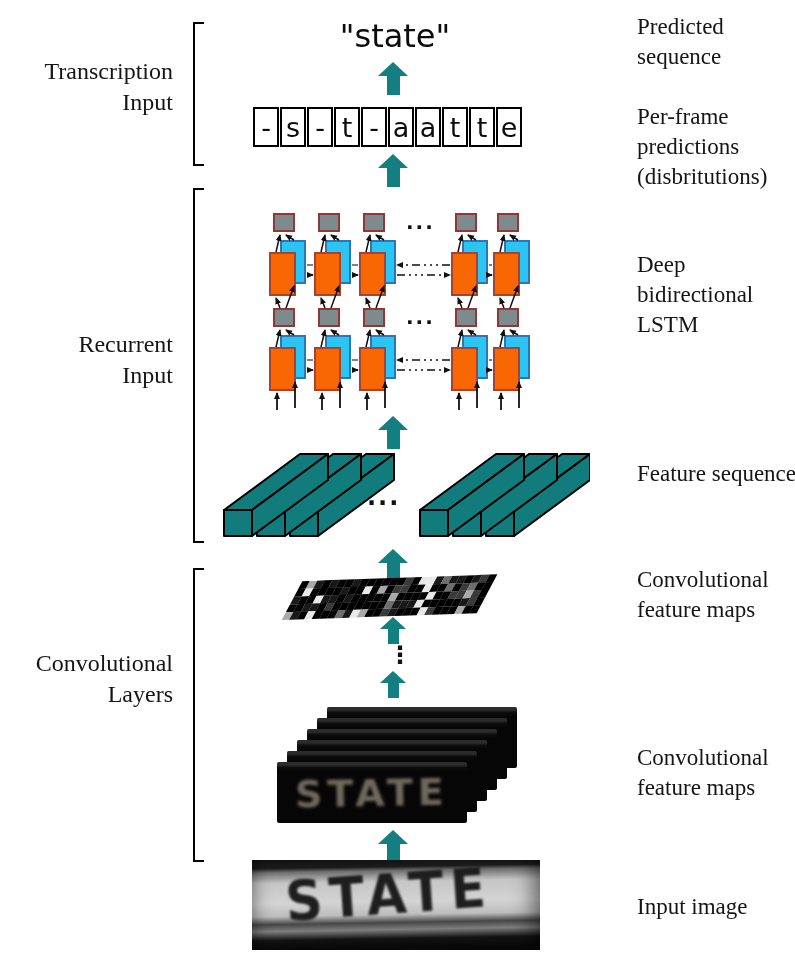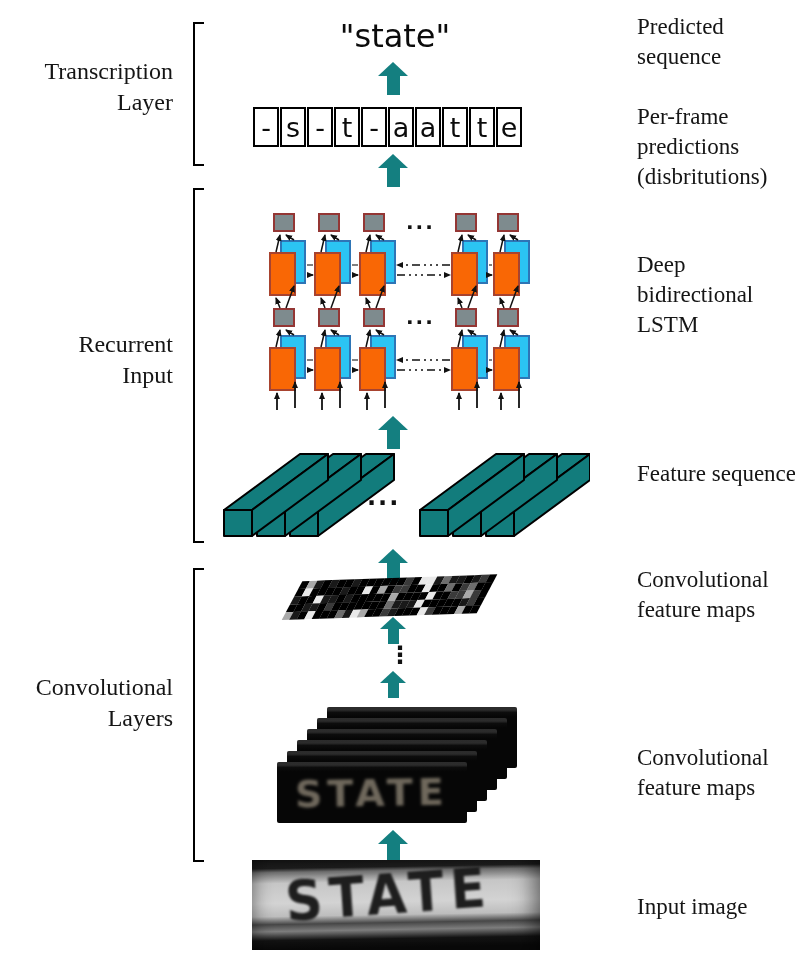--- a/index.html
+++ b/index.html
@@ -61,23 +61,23 @@
       box-shadow:inset -18px 0 22px -12px rgba(0,0,0,.55), inset 14px 0 18px -12px rgba(0,0,0,.45);}
   .input-image .word{position:absolute;left:10px;top:8px;width:276px;text-align:center;
       font:bold 56px/70px "DejaVu Sans",sans-serif;letter-spacing:7px;color:#1e1e1e;
       transform:rotate(-4deg) scaleX(.92);transform-origin:left center;filter:blur(1.1px);}
 </style>
 </head>
 <body>
 
 <div class="page">
 
-  <div class="llabel" style="top:56px">Transcription Layer</div>
+  <div class="llabel" style="top:56px">Transcription Input</div>
   <div class="llabel" style="top:329px">Recurrent Input</div>
-  <div class="llabel" style="top:672px">Convolutional Layers</div>
+  <div class="llabel" style="top:648px">Convolutional Layers</div>
 
   <div class="bracket" style="top:22px;height:144px"></div>
   <div class="bracket" style="top:188px;height:355px"></div>
   <div class="bracket" style="top:568px;height:294px"></div>
 
   <div class="rlabel" style="top:12px">Predicted sequence</div>
   <div class="rlabel" style="top:102px">Per-frame predictions (disbritutions)</div>
   <div class="rlabel" style="top:250px">Deep bidirectional LSTM</div>
   <div class="rlabel" style="top:459px">Feature sequence</div>
   <div class="rlabel" style="top:565px">Convolutional feature maps</div>

